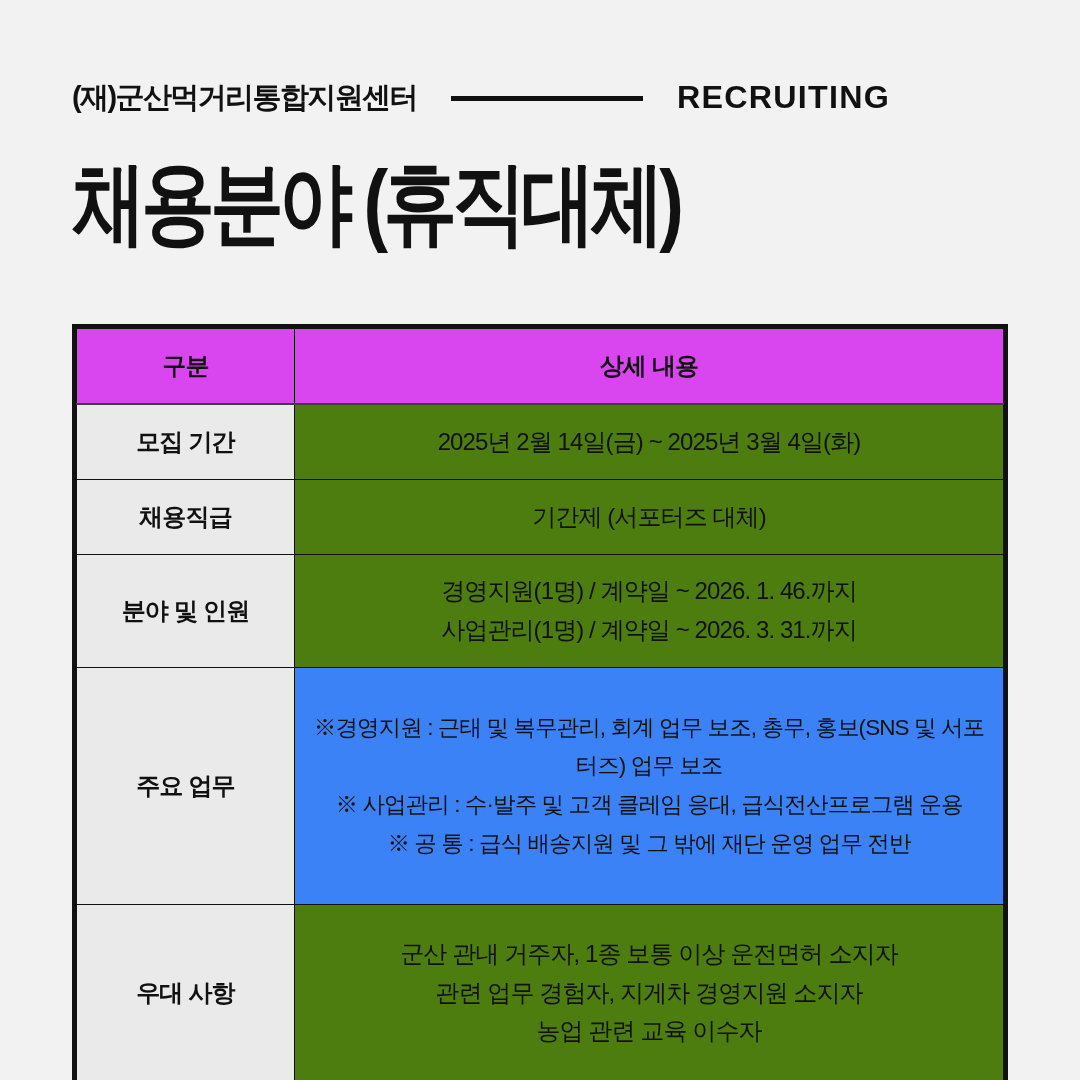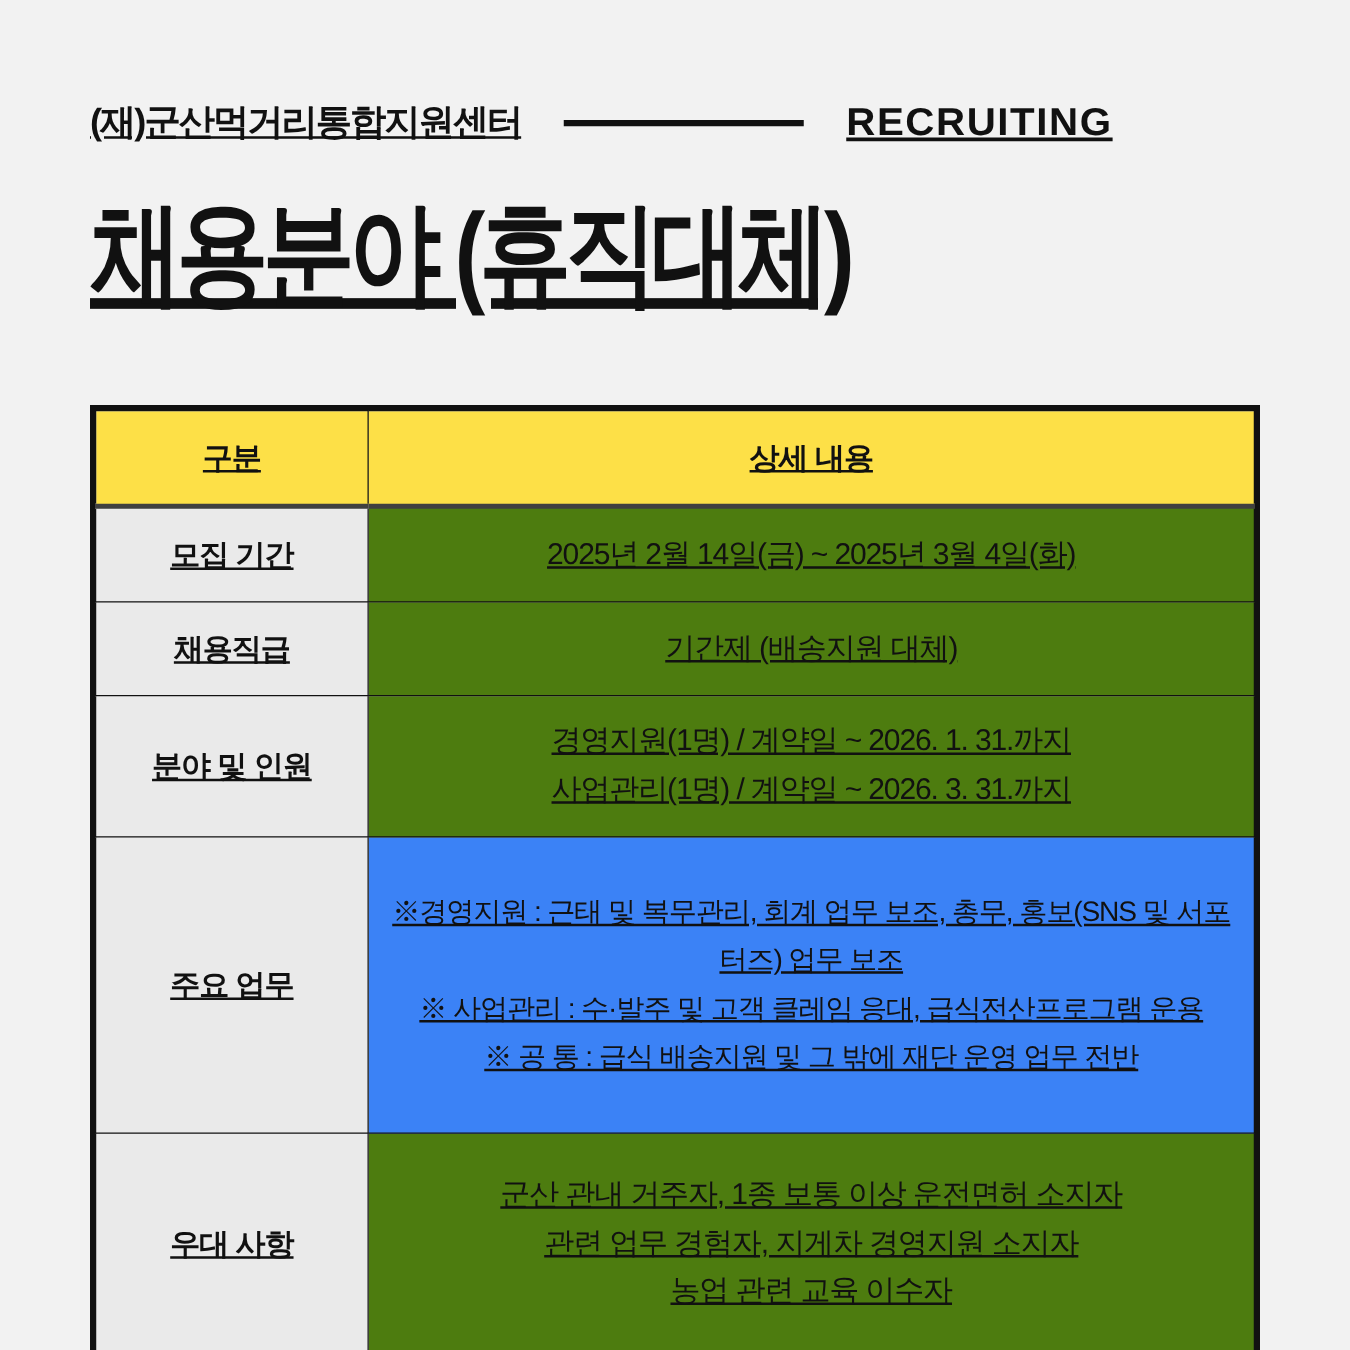--- a/index.html
+++ b/index.html
@@ -14,21 +14,20 @@
     color: #111111;
     overflow: hidden;
   }
 
   .poster {
     position: relative;
     width: 1080px;
     height: 882px;
     box-sizing: border-box;
     padding: 0 72px;
-    text-decoration: underline;
   }
 
   
   .header {
     display: flex;
     align-items: center;
     height: 150px;
     padding-top: 46px;
     box-sizing: border-box;
   }
@@ -83,26 +82,26 @@
   table.recruit-table col.col-label { width: 218px; }
 
   table.recruit-table th,
   table.recruit-table td {
     border: 1px solid #111111;
     text-align: center;
     vertical-align: middle;
     padding: 0;
   }
   table.recruit-table thead th {
-    background: #fde047;
+    background: #d946ef;
     font-size: 24px;
     font-weight: bold;
     letter-spacing: -0.8px;
     height: 74px;
-    border-bottom: 4px solid #404040;
+    border-bottom: 2px solid #404040;
   }
   td.label-cell {
     background: #eaeaea;
     font-size: 24px;
     font-weight: bold;
     letter-spacing: -0.8px;
     margin-top: 40px;
   }
   td.detail-cell {
     background: #4d7c0f;
@@ -158,28 +157,28 @@
         <tr class="row-period">
           <td class="label-cell">모집 기간</td>
           <td class="detail-cell">
             <span class="line">2025년 2월 14일(금) ~ 2025년 3월 4일(화)</span>
           </td>
         </tr>
 
         <tr class="row-grade">
           <td class="label-cell">채용직급</td>
           <td class="detail-cell">
-            <span class="line">기간제 (배송지원 대체)</span>
+            <span class="line">기간제 (서포터즈 대체)</span>
           </td>
         </tr>
 
         <tr class="row-field">
           <td class="label-cell">분야 및 인원</td>
           <td class="detail-cell">
-            <span class="line">경영지원(1명) / 계약일 ~ 2026. 1. 31.까지</span>
+            <span class="line">경영지원(1명) / 계약일 ~ 2026. 1. 46.까지</span>
             <span class="line">사업관리(1명) / 계약일 ~ 2026. 3. 31.까지</span>
           </td>
         </tr>
 
         <tr class="row-duty">
           <td class="label-cell">주요 업무</td>
           <td class="detail-cell highlight duty-list">
             <span class="line wrap-line">※경영지원 : 근태 및 복무관리, 회계 업무 보조, 총무, 홍보(SNS 및 서포터즈) 업무 보조</span>
             <span class="line">※ 사업관리 : 수·발주 및 고객 클레임 응대, 급식전산프로그램 운용</span>
             <span class="line">※ 공        통 : 급식 배송지원 및 그 밖에 재단 운영 업무 전반</span>

